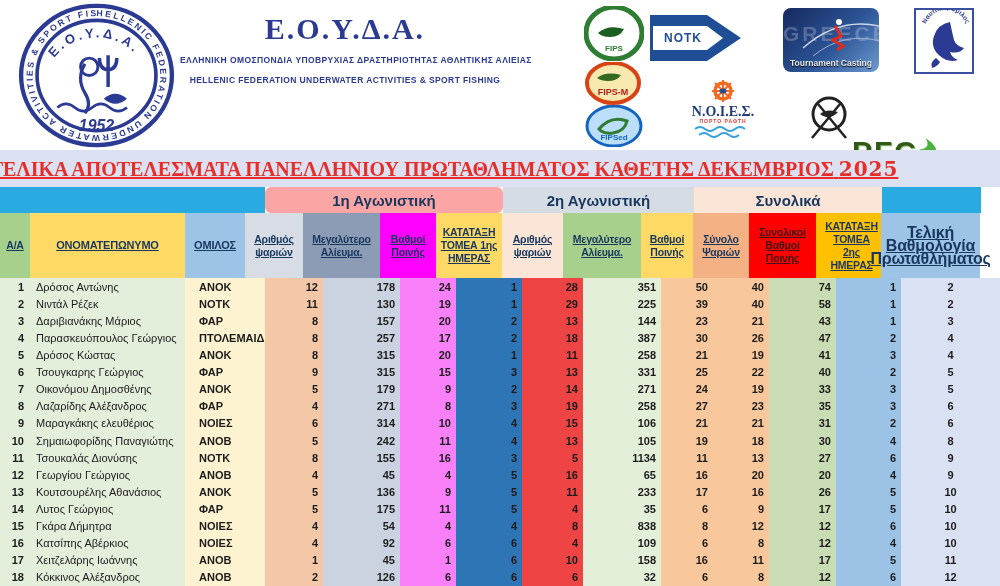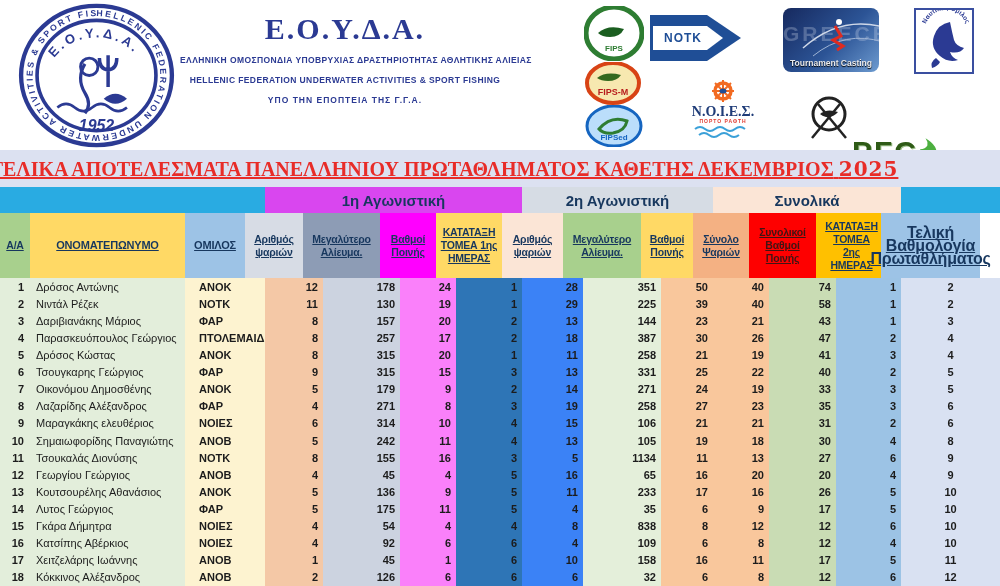--- a/index.html
+++ b/index.html
@@ -43,21 +43,21 @@
     color:#e82c28; text-decoration:underline; text-decoration-thickness:2px;
     white-space:nowrap;
   }
   .maintitle .yr { font-family:"DejaVu Serif", serif; font-weight:900; letter-spacing:1px; }
 
   
   .grouprow { position:absolute; left:0; top:187px; width:1000px; height:26px; display:flex; }
   .gcell { height:26px; display:flex; align-items:center; justify-content:center;
            font-size:15px; font-weight:bold; color:#17375e; }
   .g-cyan1 { width:265px; background:#29abe2; }
-  .g-day1  { width:257px; background:#d946ef; }
+  .g-day1  { width:238px; background:#fca5a5;border-radius:6px; }
   .g-day2  { width:191px; background:#d6dce4; }
   .g-tot   { width:188px; background:#fbe5d6; }
   .g-cyan2 { width:99px;  background:#29abe2; }
 
   .headrow { position:absolute; left:0; top:213px; width:1000px; height:65px; display:flex; }
   .th { height:65px; display:flex; align-items:center; justify-content:center; text-align:center;
         font-size:10.5px; font-weight:bold; line-height:13px; color:#17375e;
         text-decoration:underline; padding:0 2px; letter-spacing:-0.2px; }
   .hc1{width:30px;background:#a8d08d;} .hc2{width:155px;background:#ffd965;font-size:11px;}
   .hc3{width:60px;background:#9dc3e6;font-size:11px;} .hc4{width:58px;background:#d7dce5;}
@@ -72,21 +72,21 @@
   .td { height:17.11px; font-size:11px; font-weight:600; color:#1c1c1c;
         display:flex; align-items:center; overflow:hidden; white-space:nowrap; }
   .td.num { justify-content:flex-end; padding-right:5px; }
   .c1{width:30px;background:#e3eedb;justify-content:flex-end;padding-right:6px;}
   .c2{width:155px;background:#e3eedb;padding-left:6px;font-weight:400;}
   .c3{width:80px;background:#fdf3d0;padding-left:14px;font-weight:600;}
   .c4{width:58px;background:#f4c8a6;}
   .c5{width:77px;background:#ccd3e0;}
   .c6{width:56px;background:#fa80fa;}
   .c7{width:66px;background:#2e75b6;padding-right:8px;}
-  .c8{width:61px;background:#3b82f6;}
+  .c8{width:61px;background:#ef4444;}
   .c9{width:78px;background:#e4efda;}
   .c10{width:52px;background:#f9c79c;}
   .c11{width:56px;background:#f9c79c;}
   .c12{width:67px;background:#c9dcb4;padding-right:8px;}
   .c13{width:65px;background:#9cc3e5;padding-right:8px;}
   .c14{width:99px;background:#d9e1f2;justify-content:center;font-weight:bold;padding-right:0;}
 </style>
 </head>
 <body>
 
@@ -113,21 +113,20 @@
       <path d="M63 36 v22 M57 38 q0 8 6 8 M69 38 q0 8 -6 8" stroke="#2b3a93" stroke-width="2.4" fill="none"></path>
       <path d="M60 66 q8 -7 16 0 q-8 7 -16 0 Z" fill="#2b3a93"></path>
       <path d="M28 72 q6 -5 12 0 q6 5 12 0 q6 -5 12 0 q6 5 12 0" stroke="#2b3a93" stroke-width="1.8" fill="none"></path>
       <text x="55" y="88" text-anchor="middle" font-size="11" font-weight="bold" font-style="italic" fill="#2b3a93">1952</text>
     </svg>
 
     <div class="orgblock">
       <div class="org-acronym">Ε.Ο.Υ.Δ.Α.</div>
       <div class="org-line">ΕΛΛΗΝΙΚΗ ΟΜΟΣΠΟΝΔΙΑ ΥΠΟΒΡΥΧΙΑΣ ΔΡΑΣΤΗΡΙΟΤΗΤΑΣ ΑΘΛΗΤΙΚΗΣ ΑΛΙΕΙΑΣ</div>
       <div class="org-line en">HELLENIC FEDERATION UNDERWATER ACTIVITIES &amp; SPORT FISHING</div>
-      <div class="org-line gga">ΥΠΟ ΤΗΝ ΕΠΟΠΤΕΙΑ ΤΗΣ Γ.Γ.Α.</div>
     </div>
 
     <svg class="logo lg-fips" viewBox="0 0 60 55">
       <ellipse cx="30" cy="27" rx="28" ry="26" fill="#ffffff" stroke="#2e7d32" stroke-width="5"></ellipse>
       <path d="M14 27 q10 -9 26 -4 q-4 8 -14 8 q-8 0 -12 -4 Z" fill="#1b5e20"></path>
       <text x="30" y="45" text-anchor="middle" font-size="8" font-weight="bold" fill="#2e7d32">FIPS</text>
     </svg>
 
     <svg class="logo lg-notk" viewBox="0 0 93 48">
       <polygon points="1,1 58,1 92,24 58,47 1,47" fill="#1f4e96"></polygon>

